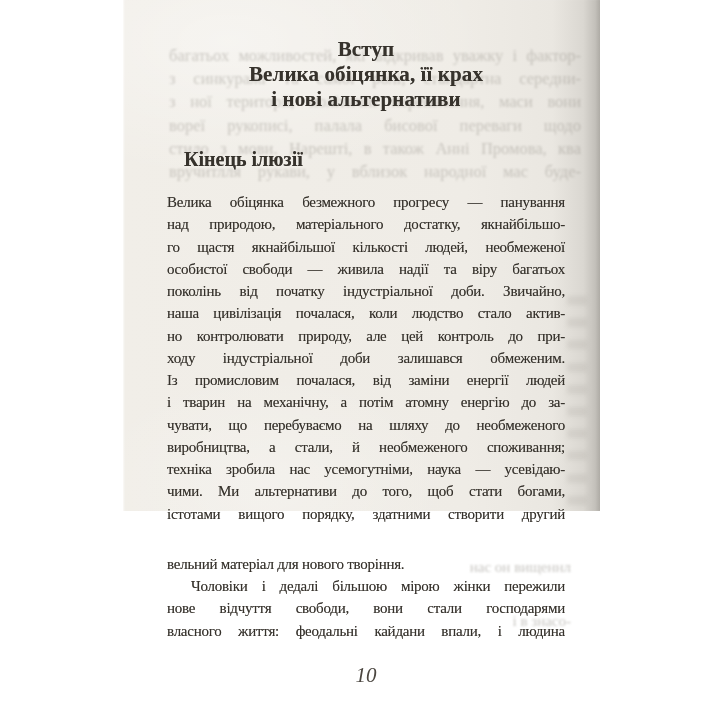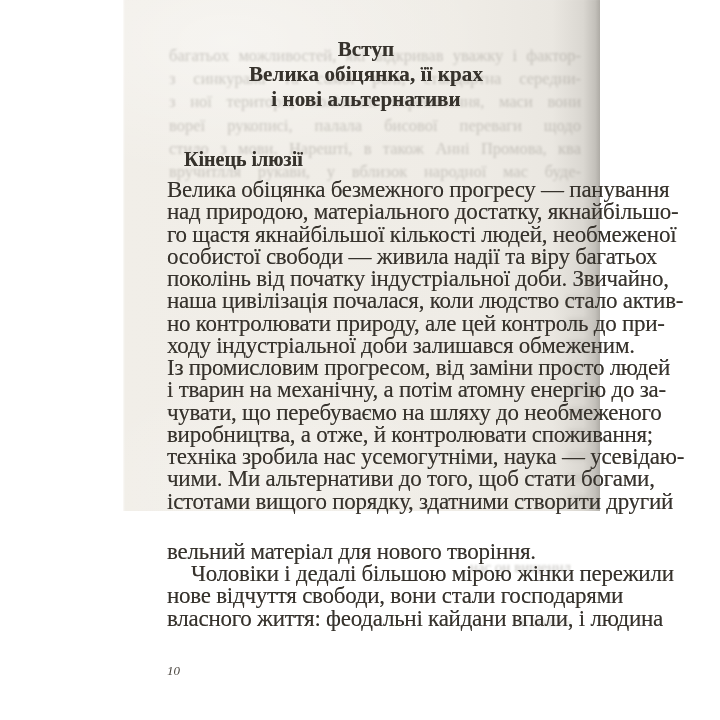--- a/index.html
+++ b/index.html
@@ -50,22 +50,22 @@
     position: absolute;
     top: 147px; left: 17px;
     font-weight: bold;
     font-size: 20px; line-height: 24px;
     color: var(--ink, #332f29);
     z-index: 3;
     text-shadow: 0 0 0.6px rgba(51,47,41,0.55);
   }
   .bodytext {
     position: absolute;
-    top: 179px; left: 0; width: 398px;
-    font-size: 23px;
+    top: 191px; left: 0; width: 398px;
+    font-size: 15px;
     line-height: 22.25px;
     color: var(--ink, #37332d);
     letter-spacing: -0.25px;
     z-index: 3;
     text-shadow: 0 0 0.5px rgba(55,51,45,0.5);
   }
   .line {
     text-align: justify;
     text-align-last: justify;
     height: 22.25px;
@@ -74,22 +74,23 @@
   .line.para-end {
     text-align-last: left;
     margin-top: 28px;
   }
   .line.indent {
     text-indent: 24px;
   }
   .pagenum {
     position: absolute;
     top: 663px; left: 0; width: 100%;
+    text-align: center;
     font-style: italic;
-    font-size: 13px;
+    font-size: 21px;
     color: #4c4741;
     z-index: 3;
   }
   
   .bleed-top {
     position: absolute;
     top: 44px; left: 2px; width: 412px;
     font-size: 16.5px; line-height: 23.2px;
     color: var(--bleed, #8f8b84);
     filter: blur(1.1px);
@@ -159,24 +160,24 @@
 
       <div class="bodytext" id="bodytext">
           <div class="line">Велика обіцянка безмежного прогресу — панування</div>
           <div class="line">над природою, матеріального достатку, якнайбільшо-</div>
           <div class="line">го щастя якнайбільшої кількості людей, необмеженої</div>
           <div class="line">особистої свободи — живила надії та віру багатьох</div>
           <div class="line">поколінь від початку індустріальної доби. Звичайно,</div>
           <div class="line">наша цивілізація почалася, коли людство стало актив-</div>
           <div class="line">но контролювати природу, але цей контроль до при-</div>
           <div class="line">ходу індустріальної доби залишався обмеженим.</div>
-          <div class="line">Із промисловим прогресом, від заміни просто людей</div>
+          <div class="line">Із промисловим почалася, від заміни енергії людей</div>
           <div class="line">і тварин на механічну, а потім атомну енергію до за-</div>
           <div class="line">чувати, що перебуваємо на шляху до необмеженого</div>
-          <div class="line">виробництва, а отже, й контролювати споживання;</div>
+          <div class="line">виробництва, а стали, й необмеженого споживання;</div>
           <div class="line">техніка зробила нас усемогутніми, наука — усевідаю-</div>
           <div class="line">чими. Ми альтернативи до того, щоб стати богами,</div>
           <div class="line">істотами вищого порядку, здатними створити другий</div>
           <div class="line para-end">вельний матеріал для нового творіння.</div>
           <div class="line indent">Чоловіки і дедалі більшою мірою жінки пережили</div>
           <div class="line">нове відчуття свободи, вони стали господарями</div>
           <div class="line">власного життя: феодальні кайдани впали, і людина</div>
         </div>
 
       <div class="pagenum">10</div>

